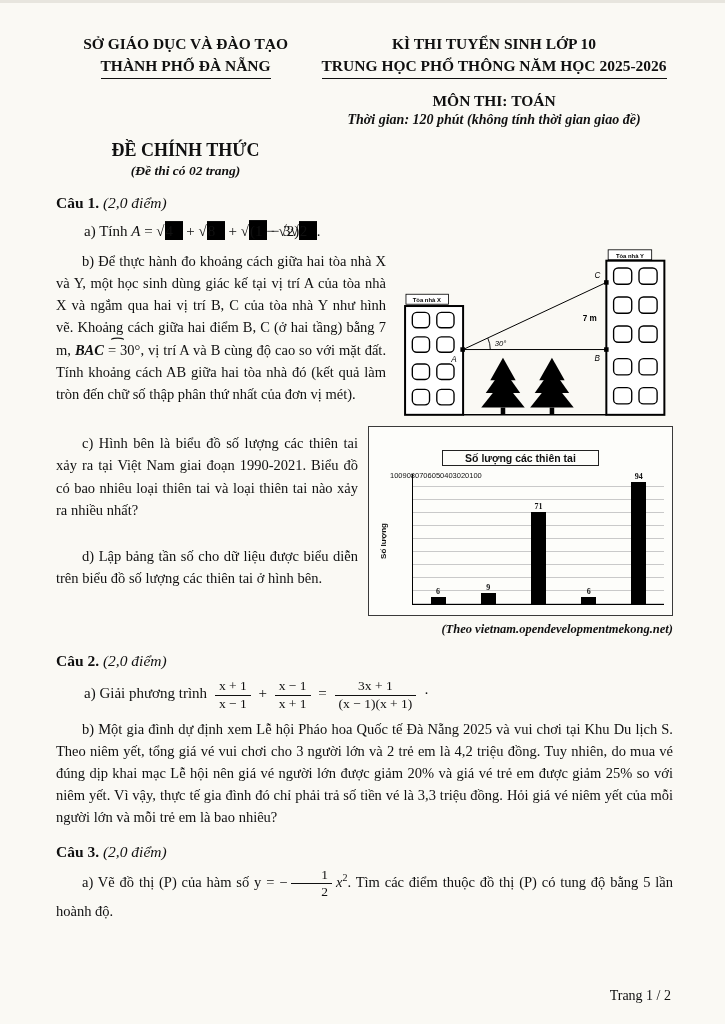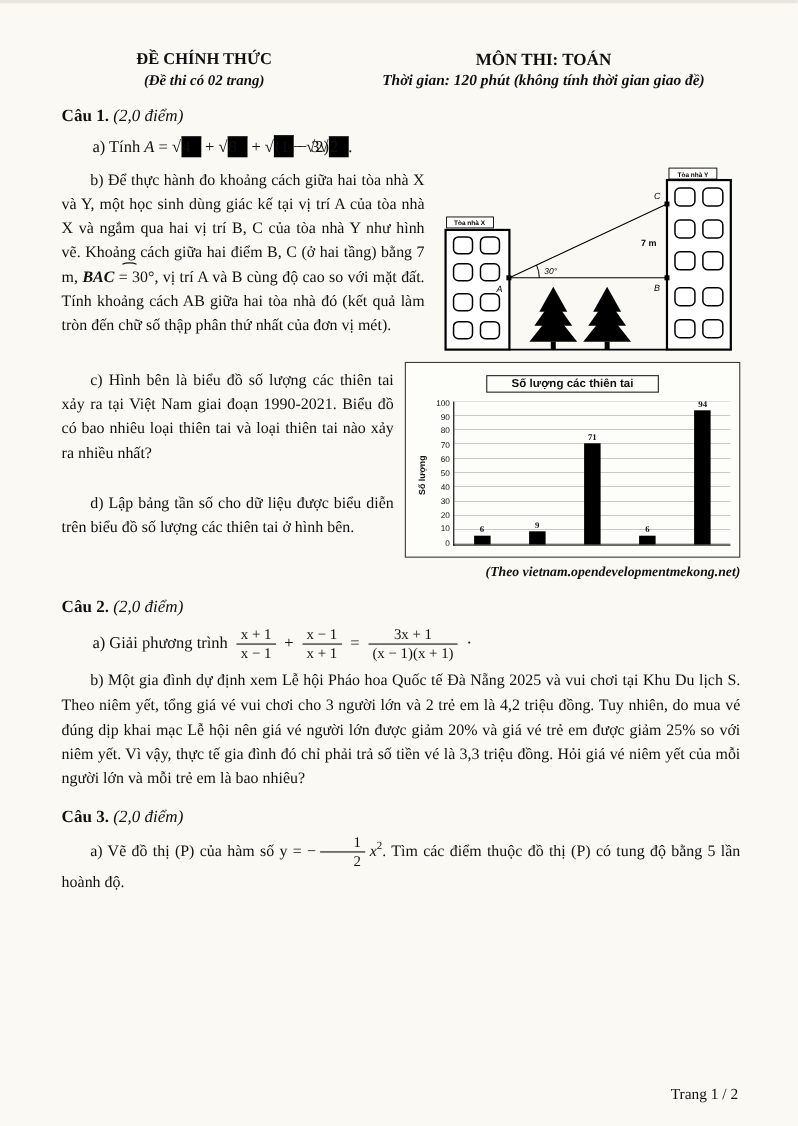--- a/index.html
+++ b/index.html
@@ -16,21 +16,21 @@
   .page { padding:30px 52px 24px 56px; height:100%; box-sizing:border-box; position:relative; }
 
   
   .hdr { display:flex; }
   .hdr-left { width:42%; text-align:center; font-weight:bold; font-size:15.5px; line-height:1.4; }
   .hdr-right { width:58%; text-align:center; font-weight:bold; font-size:15.5px; line-height:1.4; }
   .uline { display:inline-block; border-bottom:1.5px solid #101010; padding-bottom:2px; }
   .sub { display:flex; margin-top:13px; }
   .sub-left { width:42%; text-align:center; }
   .sub-right { width:58%; text-align:center; }
-  .exam-label { font-weight:bold; font-size:15px; }
+  .exam-label { font-weight:bold; font-size:18px;margin-top:48px; }
   .exam-pages { font-weight:bold; font-style:italic; font-size:13.5px; margin-top:2px; }
   .subject { font-weight:bold; font-size:15.5px; }
   .duration { font-weight:bold; font-style:italic; font-size:14px; margin-top:2px; }
 
   
   .qhead { font-weight:bold; font-size:15.5px; margin-top:15px; }
   .qhead .pts { font-weight:normal; font-style:italic; }
   .para { font-size:14.5px; line-height:1.52; text-align:justify; text-indent:26px; margin:6px 0 0 0; }
   .mathline { font-size:15px; margin:8px 0 2px 28px; }
   .row { display:flex; margin-top:4px; }
@@ -49,43 +49,53 @@
   .angle { position:relative; font-style:italic; padding-top:2px;font-weight:bold; }
   .angle::before { content:"\2322"; position:absolute; top:-10px; left:50%; transform:translateX(-50%) scaleX(2.2); font-size:10px; font-style:normal; }
 
   
   .fig-buildings { width:272px; margin-top:4px; }
   .fig-buildings svg { display:block; width:100%; height:auto; }
   .fig-buildings text { font-family:"Liberation Sans", sans-serif; fill:#000; }
 
   
   .chart-box { border:1.2px solid #3a3a3a; background:#fdfdfa; padding:7px 8px 8px; width:100%; box-sizing:border-box; }
-  .chart-title { border:1px solid #222; width:fit-content; margin:4px auto 8px; padding:1px 22px; font-weight:bold; font-size:10.5px; font-family:"Liberation Sans", sans-serif; }
+  .chart-title { border:1px solid #222; width:fit-content; margin:16px auto 8px; padding:1px 22px; font-weight:bold; font-size:10.5px; font-family:"Liberation Sans", sans-serif; }
   .chart-area { display:flex; }
   .chart-ylab { width:13px; display:flex; align-items:center; justify-content:center; }
   .chart-ylab span { writing-mode:vertical-rl; transform:rotate(180deg); font-size:8px; font-weight:bold; font-family:"Liberation Sans", sans-serif; }
-  .chart-yticks { width:19px; height:136px; margin-top:-3px; display:flex; flex-direction:column; justify-content:space-between; text-align:right; padding-right:3px; font-size:7.5px; font-family:"Liberation Sans", sans-serif; }
+  .chart-yticks { width:19px; height:136px; margin-top:-3px; display:flex; justify-content:space-between; text-align:right; padding-right:3px; font-size:7.5px; font-family:"Liberation Sans", sans-serif; }
   .chart-main { flex:1; }
   .chart-plot { height:130px; border-left:1.4px solid #000; border-bottom:1.4px solid #000;
     display:flex; align-items:flex-end; justify-content:space-around;
     background:repeating-linear-gradient(to top, #c9c9c9 0 1px, transparent 1px 13px); }
   .bar-col { display:flex; flex-direction:column; align-items:center; }
   .bar-val { font-size:8px; font-weight:bold; line-height:1; margin-bottom:1px; font-family:Liberation Serif, serif; }
   .bar { width:15px; background:#000; }
   .chart-xlabels { display:flex; justify-content:space-around; }
   .bar-cat { font-size:8.5px; font-weight:bold; width:50px; text-align:center; line-height:1.1; margin-top:3px; font-family:"Liberation Sans", sans-serif; }
   .chart-caption { font-size:12.5px; font-weight:bold; font-style:italic; text-align:right; margin-top:6px; }
 
   .footer { position:absolute; right:54px; bottom:20px; font-size:14px;text-align:right; }
 </style>
 </head>
 <body>
 
 <div class="page">
 
+  <div class="hdr">
+    <div class="hdr-left">
+      <div>SỞ GIÁO DỤC VÀ ĐÀO TẠO</div>
+      <div><span class="uline">THÀNH PHỐ ĐÀ NẴNG</span></div>
+    </div>
+    <div class="hdr-right">
+      <div>KÌ THI TUYỂN SINH LỚP 10</div>
+      <div><span class="uline">TRUNG HỌC PHỔ THÔNG NĂM HỌC 2025-2026</span></div>
+    </div>
+  </div>
 
   <div class="sub">
     <div class="sub-left">
       <div class="exam-label">ĐỀ CHÍNH THỨC</div>
       <div class="exam-pages">(Đề thi có 02 trang)</div>
     </div>
     <div class="sub-right">
       <div class="subject">MÔN THI: TOÁN</div>
       <div class="duration">Thời gian: 120 phút (không tính thời gian giao đề)</div>
     </div>

